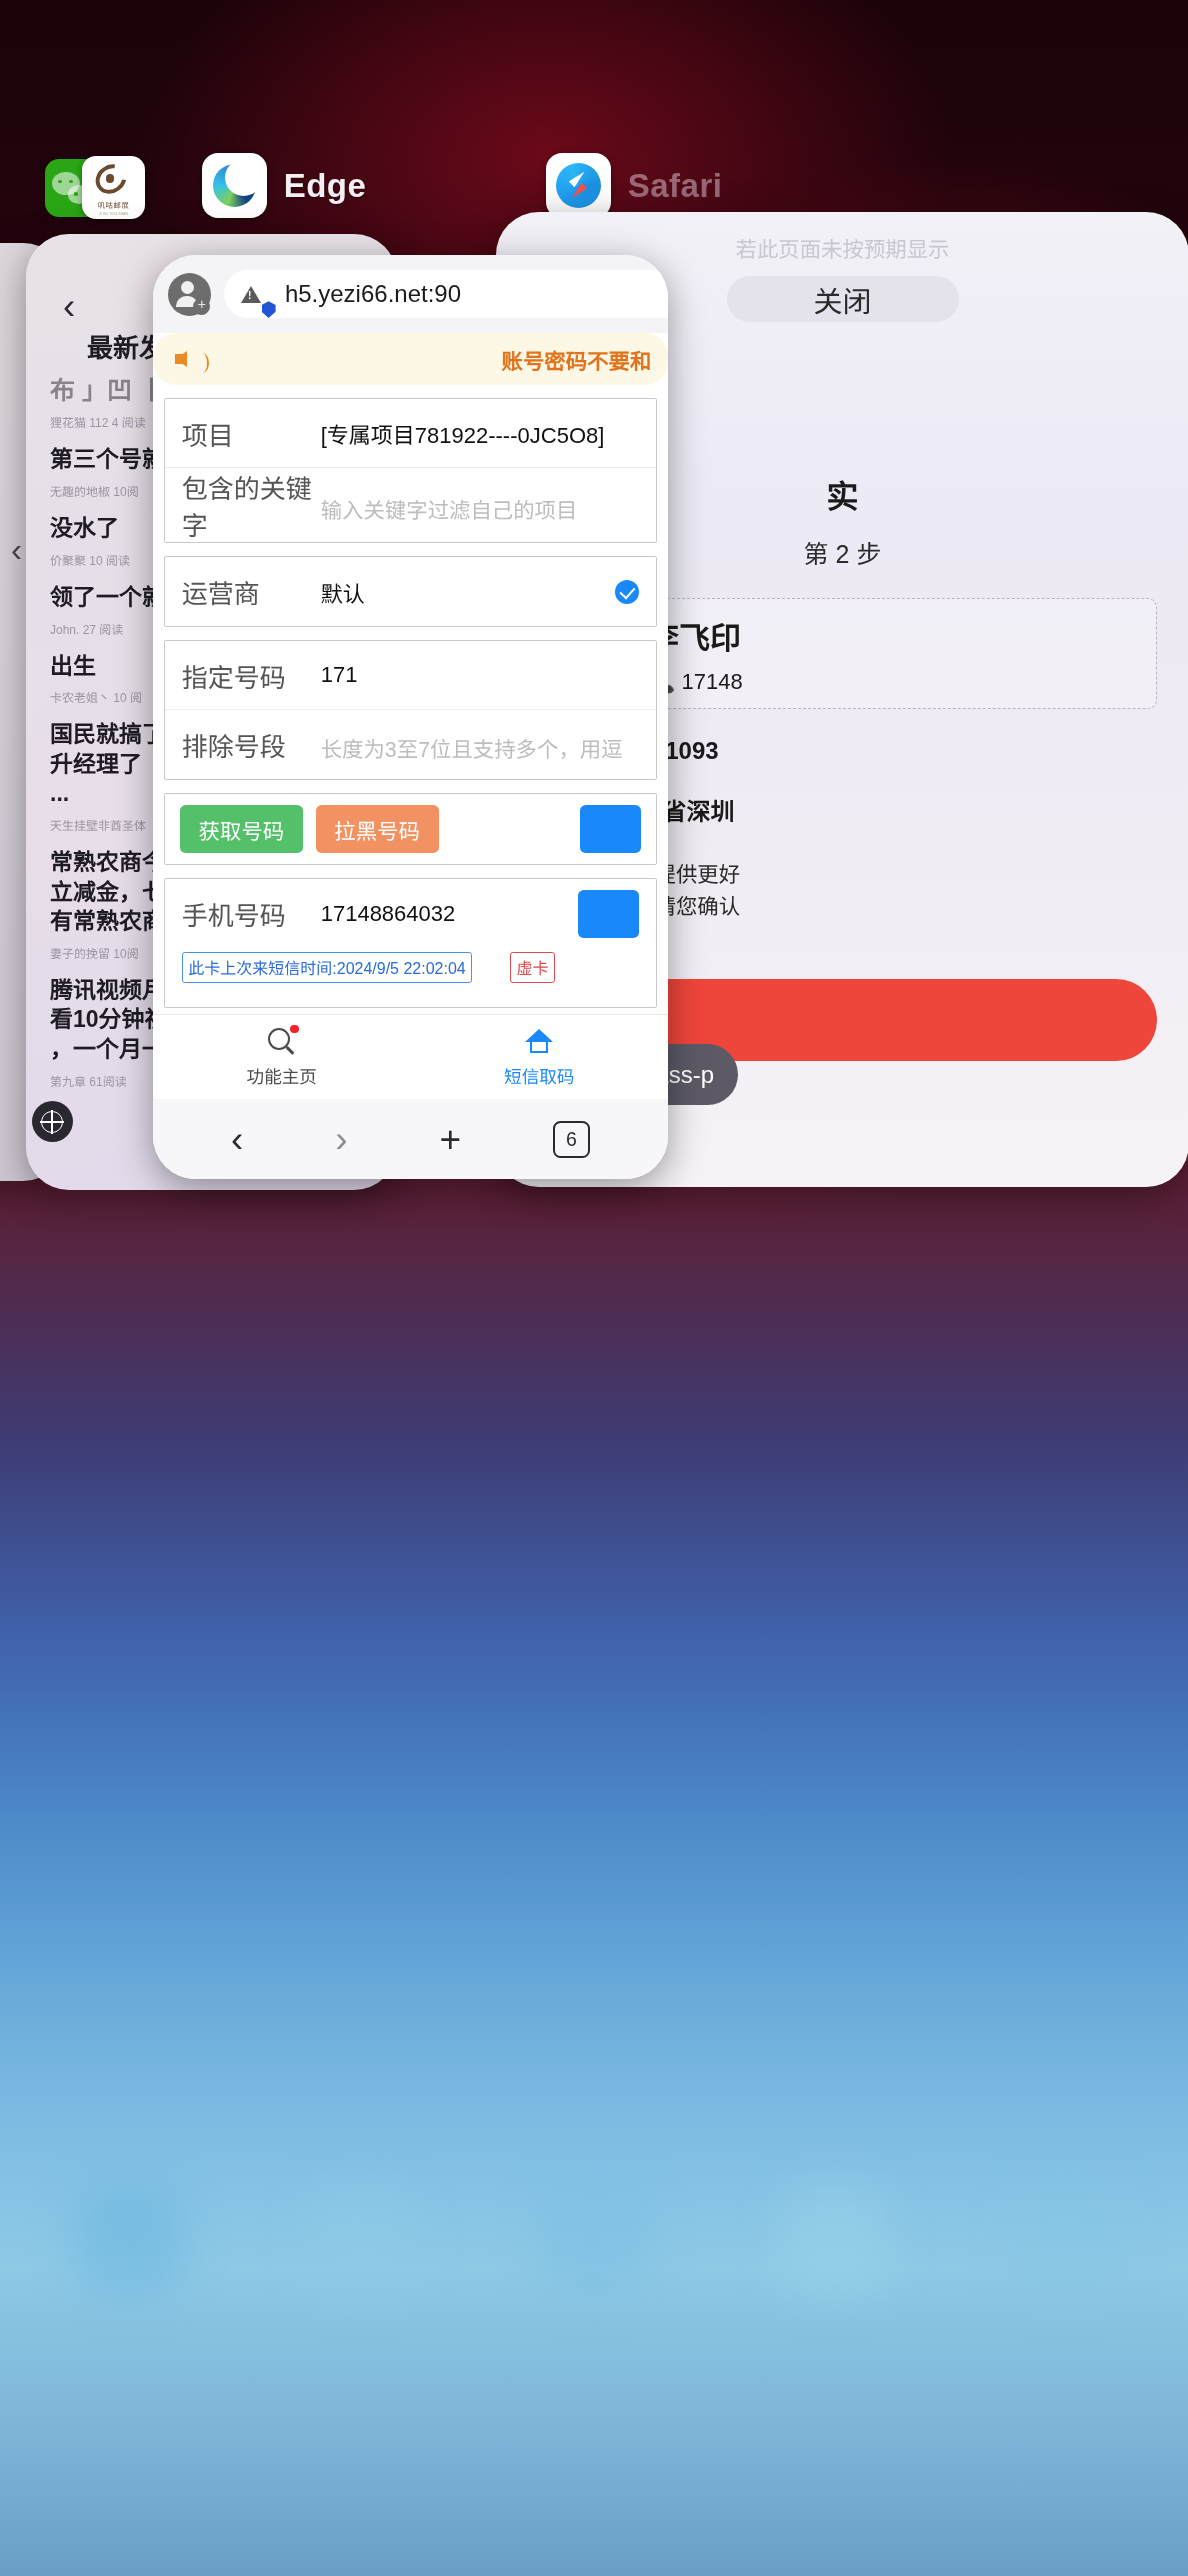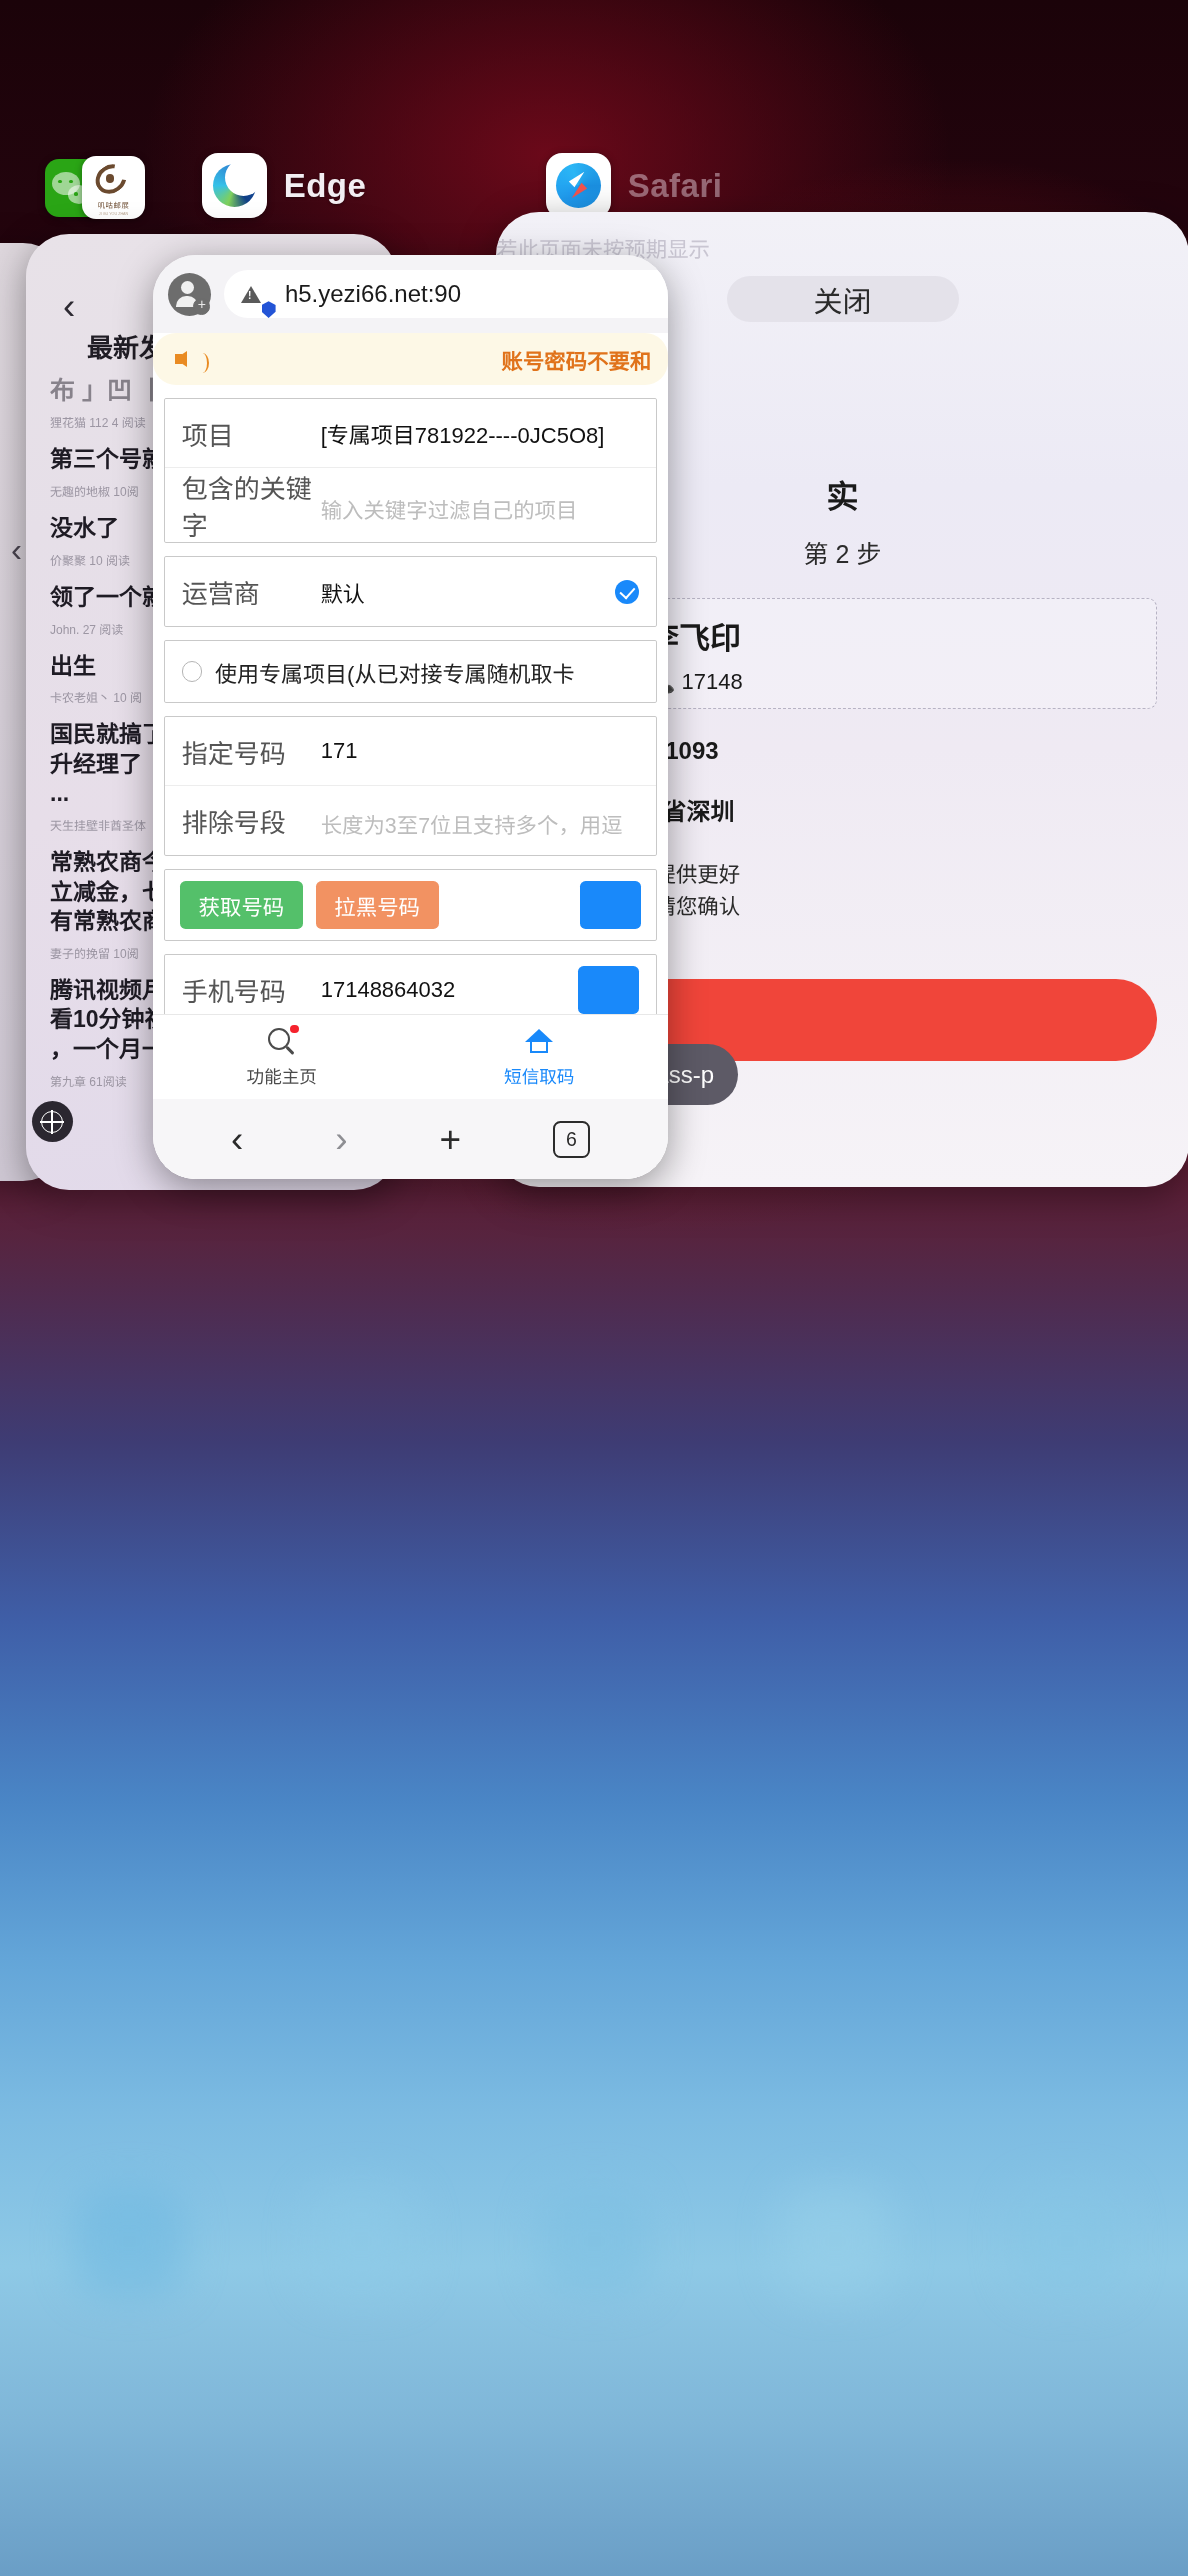--- a/index.html
+++ b/index.html
@@ -166,21 +166,21 @@
           display:flex;align-items:center;justify-content:space-around;padding:0 32px;}
   .nav-ic{font-size:37px;color:#2b2b2b;font-weight:300;line-height:1;}
   .nav-ic.dim{color:#8e8e93;}
   .tabcount{width:37px;height:37px;border:2.3px solid #2b2b2b;border-radius:7.4px;display:flex;
             align-items:center;justify-content:center;font-size:19.5px;color:#2b2b2b;}
 
   
   .card-safari{left:496px;top:212px;width:693px;height:975px;
                background:linear-gradient(180deg,#f2f1f7 0%,#eceaf5 28%,#efeaf3 55%,#f6f3f7 100%);}
   .sf-top{padding:20.4px 0 0;}
-  .sf-faint{font-size:21.4px;color:#c9c6d2;white-space:nowrap;}
+  .sf-faint{font-size:21.4px;color:#c9c6d2;text-align:center;white-space:nowrap;}
   .sf-close{margin:13px auto 0;width:232px;height:46px;border-radius:23px;background:#e4e2ea;
             display:flex;align-items:center;justify-content:center;font-size:29px;color:#2b2b2b;}
   .sf-title{margin-top:149px;text-align:center;font-size:32px;font-weight:700;color:#1a1a1a;}
   .sf-step{margin-top:16.7px;text-align:center;font-size:25px;color:#2b2b2b;}
 
   .id-card{margin:28px 32px 0;border:1.9px dashed #b7b3c4;border-radius:9.3px;height:111px;
            display:flex;align-items:center;gap:18.6px;padding:0 20.4px;background:rgba(255,255,255,.25);}
   .id-ph{width:80px;height:89px;background:#d7d4e0;border-radius:3.7px;position:relative;flex:none;}
   .id-ph .h{position:absolute;left:24px;top:13px;width:32px;height:32px;border-radius:50%;background:#f4f3f8;}
   .id-ph .b{position:absolute;left:11px;top:48px;width:58px;height:41px;border-radius:24px 24px 0 0;background:#f4f3f8;}
@@ -415,26 +415,20 @@
     </div>
 
     <div class="panel">
       <div class="row">
         <span class="row-lbl">运营商</span>
         <span class="row-val">默认</span>
         <span class="chk"></span>
       </div>
     </div>
 
-    <div class="panel">
-      <div class="radio-row">
-        <span class="radio"></span>
-        <span class="radio-lbl">使用专属项目(从已对接专属随机取卡</span>
-      </div>
-    </div>
 
     <div class="panel">
       <div class="row">
         <span class="row-lbl">指定号码</span>
         <span class="row-val">171</span>
       </div>
       <div class="row">
         <span class="row-lbl">排除号段</span>
         <span class="row-ph">长度为3至7位且支持多个，用逗</span>
       </div>

